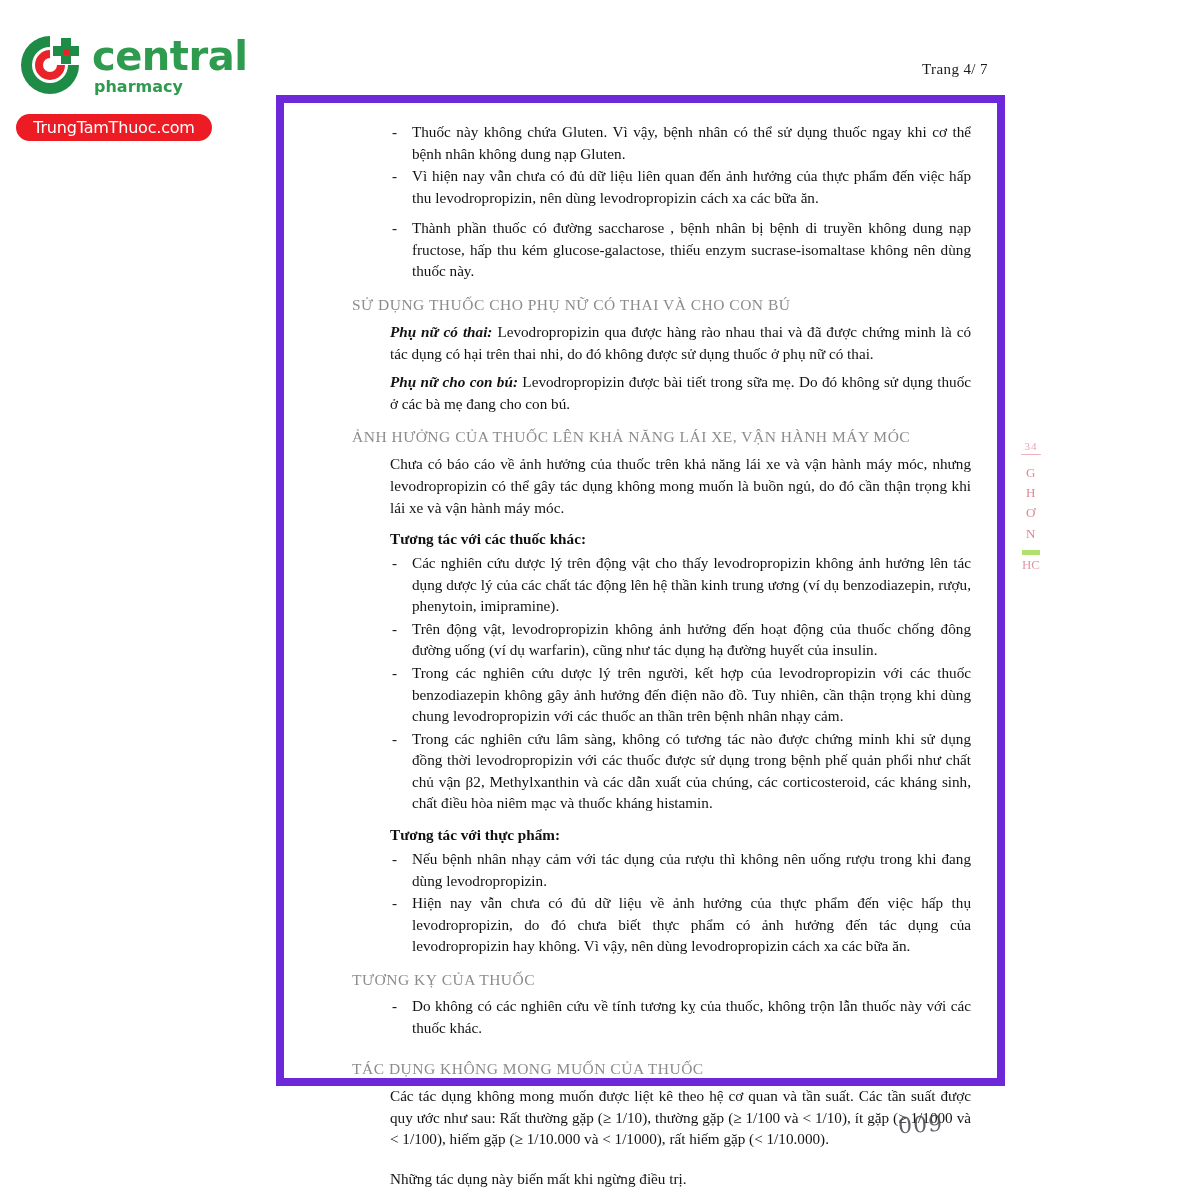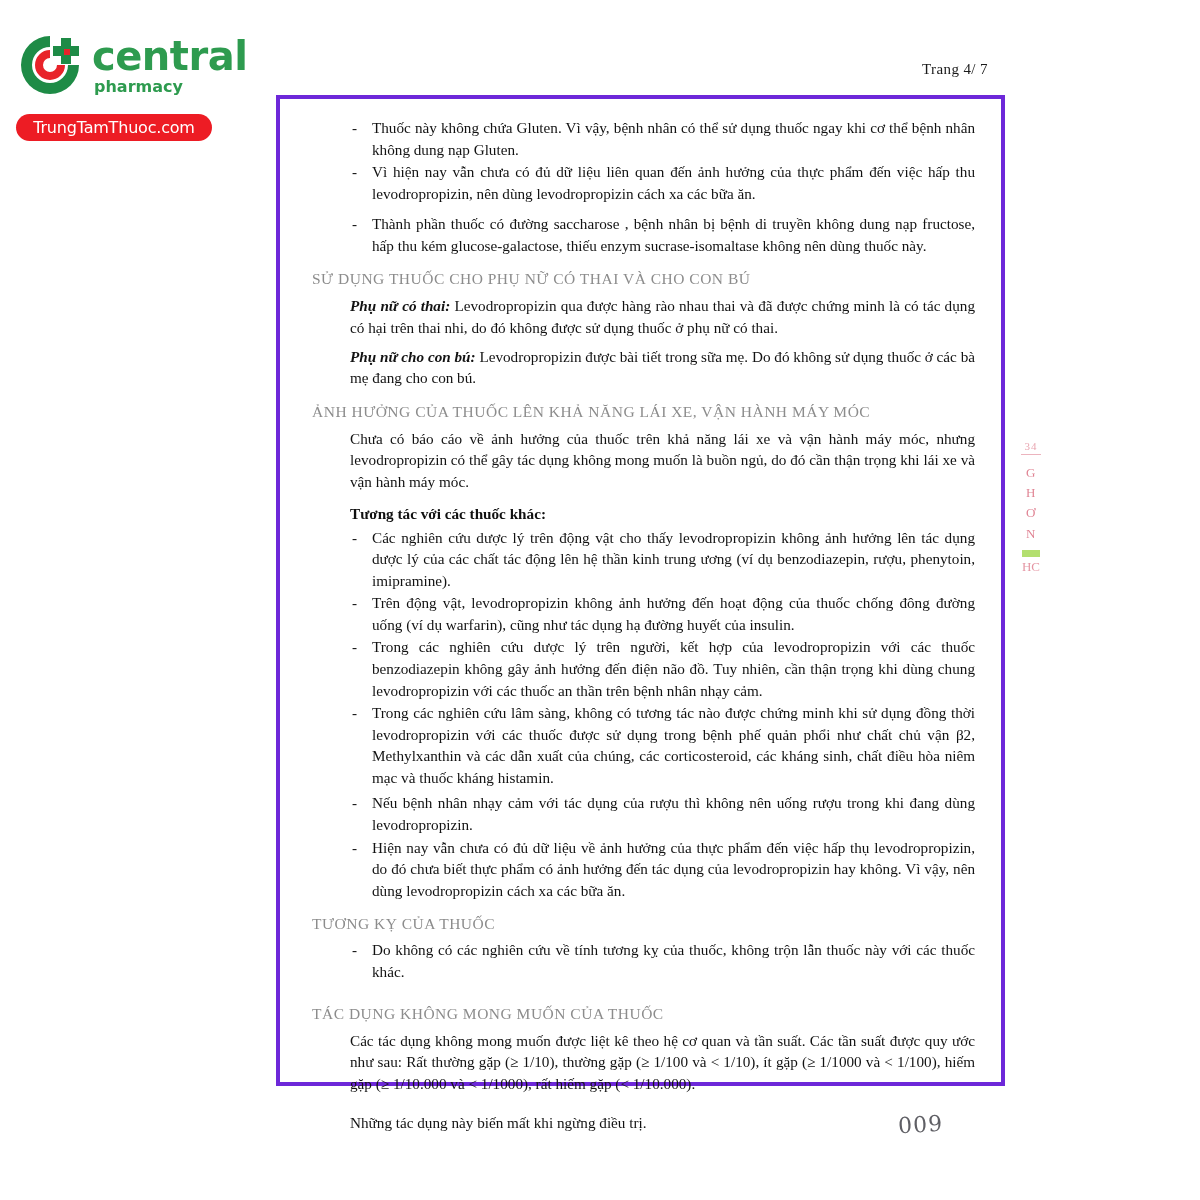--- a/index.html
+++ b/index.html
@@ -86,23 +86,24 @@
     letter-spacing: 0.4px;
   }
 
   
   #scan-frame {
     position: absolute;
     left: 276px;
     top: 95px;
     width: 729px;
     height: 991px;
-    border: 4px solid #6d28d9;
+    border: 8px solid #6d28d9;
     box-sizing: border-box;
     background: #ffffff;
+    padding-left: 36px;
   }
   #scan-body {
     padding: 14px 22px 10px 18px;
     box-sizing: border-box;
     height: 100%;
   }
 
   
   .sec-head {
     font-family: "Liberation Serif", "DejaVu Serif", serif;
@@ -181,21 +182,21 @@
     opacity: 0.6;
   }
   #stamp .stamp-col {
     font-size: 13px;
     line-height: 1.55;
     letter-spacing: 0.5px;
   }
   #stamp .stamp-bottom {
     margin-top: 6px;
     font-size: 13px;
-    border-top: 7px solid #84cc16;
+    border-top: 5px solid #84cc16;
     padding-top: 2px;
     display: inline-block;
     opacity: 0.85;
   }
 
   
   #folio {
     position: absolute;
     left: 898px;
     top: 1112px;
@@ -253,20 +254,21 @@
     <p class="para">Chưa có báo cáo về ảnh hưởng của thuốc trên khả năng lái xe và vận hành máy móc, nhưng levodropropizin có thể gây tác dụng không mong muốn là buồn ngủ, do đó cần thận trọng khi lái xe và vận hành máy móc.</p>
 
     <div class="sub-head">Tương tác với các thuốc khác:</div>
     <ul class="bullets">
       <li>Các nghiên cứu dược lý trên động vật cho thấy levodropropizin không ảnh hưởng lên tác dụng dược lý của các chất tác động lên hệ thần kinh trung ương (ví dụ benzodiazepin, rượu, phenytoin, imipramine).</li>
       <li>Trên động vật, levodropropizin không ảnh hưởng đến hoạt động của thuốc chống đông đường uống (ví dụ warfarin), cũng như tác dụng hạ đường huyết của insulin.</li>
       <li>Trong các nghiên cứu dược lý trên người, kết hợp của levodropropizin với các thuốc benzodiazepin không gây ảnh hưởng đến điện não đồ. Tuy nhiên, cần thận trọng khi dùng chung levodropropizin với các thuốc an thần trên bệnh nhân nhạy cảm.</li>
       <li>Trong các nghiên cứu lâm sàng, không có tương tác nào được chứng minh khi sử dụng đồng thời levodropropizin với các thuốc được sử dụng trong bệnh phế quản phổi như chất chủ vận β2, Methylxanthin và các dẫn xuất của chúng, các corticosteroid, các kháng sinh, chất điều hòa niêm mạc và thuốc kháng histamin.</li>
     </ul>
 
+    <div class="sub-head">Tương tác với thực phẩm:</div>
     <ul class="bullets">
       <li>Nếu bệnh nhân nhạy cảm với tác dụng của rượu thì không nên uống rượu trong khi đang dùng levodropropizin.</li>
       <li>Hiện nay vẫn chưa có đủ dữ liệu về ảnh hưởng của thực phẩm đến việc hấp thụ levodropropizin, do đó chưa biết thực phẩm có ảnh hưởng đến tác dụng của levodropropizin hay không. Vì vậy, nên dùng levodropropizin cách xa các bữa ăn.</li>
     </ul>
 
     <div class="sec-head">TƯƠNG KỴ CỦA THUỐC</div>
     <ul class="bullets">
       <li>Do không có các nghiên cứu về tính tương kỵ của thuốc, không trộn lẫn thuốc này với các thuốc khác.</li>
     </ul>
 

